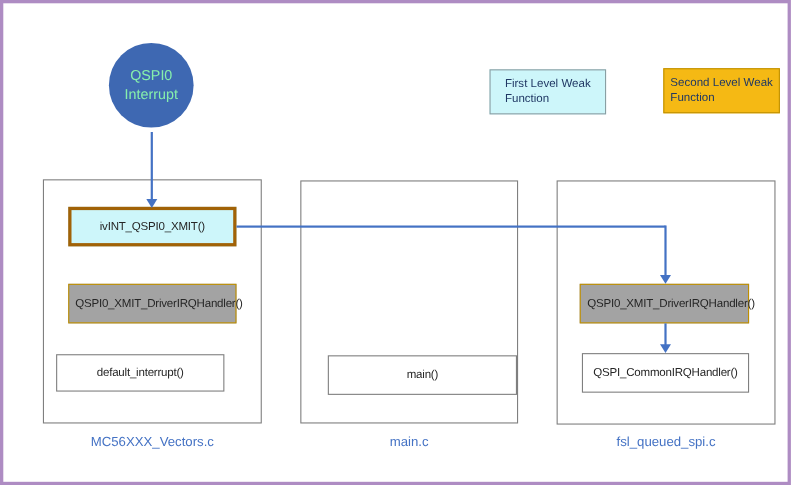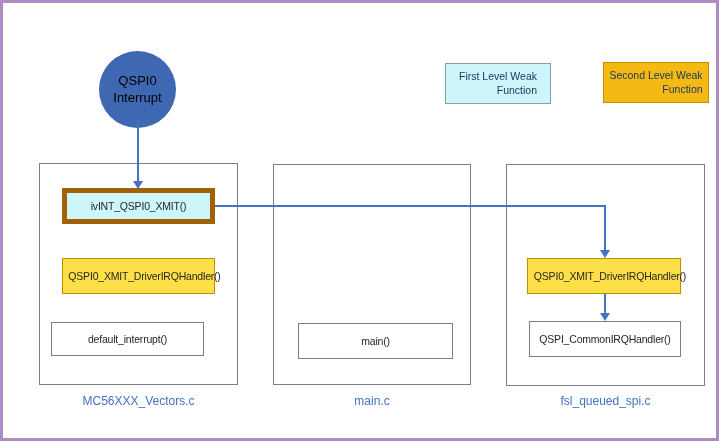--- a/index.html
+++ b/index.html
@@ -13,41 +13,41 @@
     width: 719px;
     height: 441px;
     background: #ffffff;
     border: 3px solid #AE8CC3;
     box-sizing: border-box;
     overflow: hidden;
   }
   
   .interrupt-circle {
     position: absolute;
-    left: 96px; top: 48px;
+    left: 96px; top: 36px;
     width: 77px; height: 77px;
     border-radius: 50%;
     background: #3E68B2;
-    color: #000000;
+    color: #86efac;
     display: flex;
     align-items: center;
     justify-content: center;
     text-align: center;
     font-size: 13px;
     line-height: 1.25;
     white-space: pre-line;
   }
   
   .legend-box {
     position: absolute;
     width: 106px; height: 41px;
     display: flex;
     align-items: center;
     justify-content: center;
-    text-align: right;
+    text-align: left;
     font-size: 10.5px;
     line-height: 1.3;
     color: #203864;
     white-space: pre-line;
     box-sizing: border-box;
   }
   .legend-first {
     left: 442px; top: 60px;
     background: #CDF6FA;
     border: 1px solid #8A9FA3;
@@ -79,31 +79,31 @@
     font-size: 10.5px;
     color: #262626;
     box-sizing: border-box;
     background: #ffffff;
     border: 1px solid #7F7F7F;
     z-index: 4;
     letter-spacing: -0.2px;
   }
   .fn-first {
     background: #CDF6FA;
-    border: 5px solid #a16207;
+    border: 3px solid #a16207;
   }
   .fn-second {
-    background: #fde047;
+    background: #a3a3a3;
     border: 1px solid #BF8F00;
     padding-left: 12px;
   }
   .fn-ivint   { left: 59px;  top: 185px; width: 153px; height: 36px; }
   .fn-orangeL { left: 59px;  top: 255px; width: 153px; height: 36px; }
   .fn-default { left: 48px;  top: 319px; width: 153px; height: 34px; }
-  .fn-main    { left: 295px; top: 320px; width: 155px; height: 36px; }
+  .fn-main    { left: 295px; top: 320px; width: 172px; height: 36px; }
   .fn-orangeR { left: 524px; top: 255px; width: 154px; height: 36px; }
   .fn-common  { left: 526px; top: 318px; width: 152px; height: 36px; }
   
   .file-label {
     position: absolute;
     top: 391px;
     text-align: center;
     font-size: 12px;
     color: #4472C4;
   }

